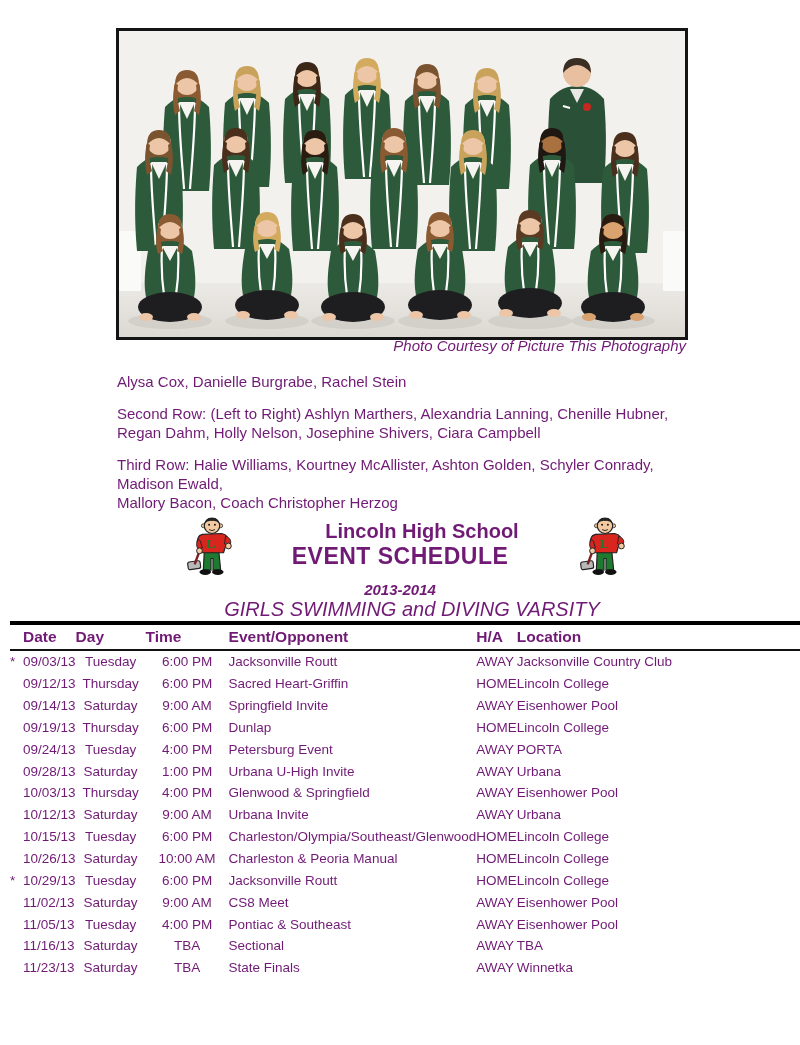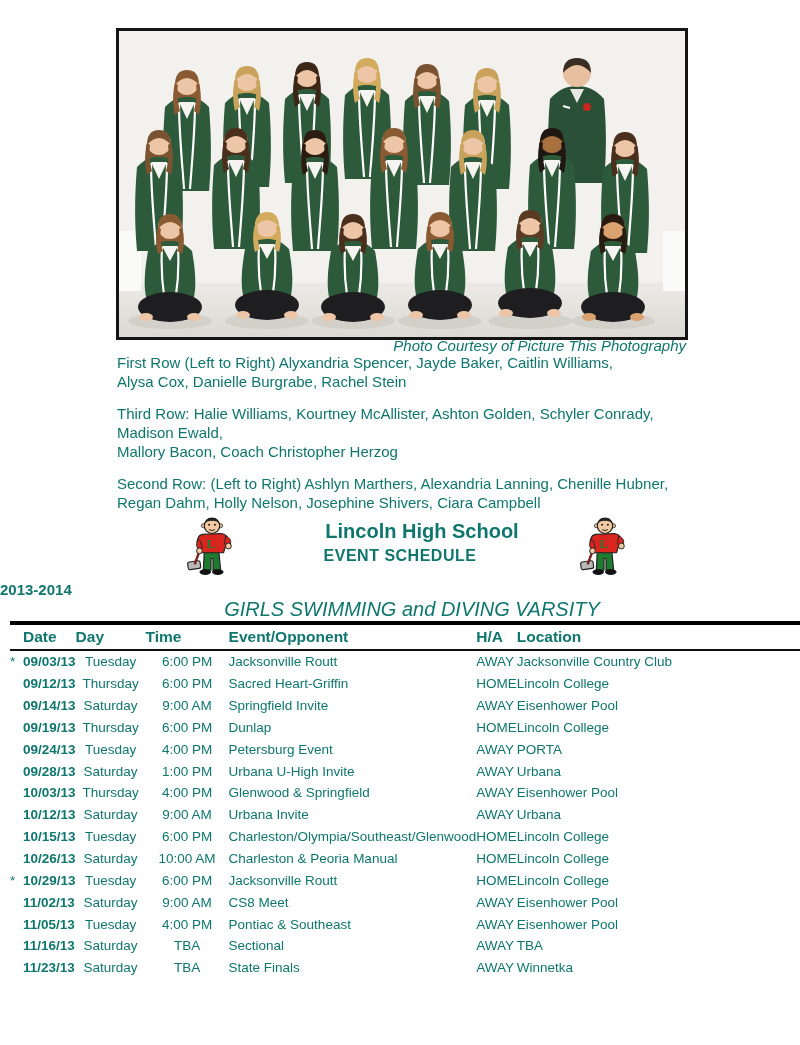--- a/index.html
+++ b/index.html
@@ -1,49 +1,49 @@
 <!DOCTYPE html>
 <html><head>
 <meta charset="utf-8">
 <style>
   html,body{margin:0;padding:0;background:#fff;}
   .page{position:relative;width:800px;height:1045px;background:#fff;
-        font-family:"Liberation Sans","DejaVu Sans",sans-serif;color:#0f766e;overflow:hidden;}
+        font-family:"Liberation Sans","DejaVu Sans",sans-serif;color:#701a75;overflow:hidden;}
 
   
   .photo{position:absolute;left:116px;top:28px;width:566px;height:306px;border:3px solid #141414;background:#f3f1ee;}
   .photo svg{display:block;}
 
   
   .caption{position:absolute;left:116px;top:337px;width:570px;text-align:right;
            font-style:italic;font-size:15px;line-height:17px;}
 
   
   .roster{position:absolute;left:117px;top:353px;width:600px;font-size:15px;line-height:19px;}
   .roster p{margin:0 0 13px 0;}
 
   
   .titles{position:absolute;left:0;top:519px;width:800px;text-align:center;}
   .school{font-size:20px;font-weight:bold;line-height:24px;padding-left:44px;}
-  .sched-title{font-size:16px;font-weight:bold;line-height:26px;letter-spacing:.5px;}
+  .sched-title{font-size:23px;font-weight:bold;line-height:26px;letter-spacing:.5px;}
   .mascot{position:absolute;top:516px;width:54px;height:60px;}
   .mascot.left{left:185px;}
   .mascot.right{left:578px;}
-  .season{position:absolute;left:0;top:581px;width:800px;
-          font-size:15px;font-weight:bold;}
+  .season{position:absolute;left:0;top:581px;width:800px;text-align:center;
+          font-size:15px;font-weight:bold;font-style:italic;}
   .subtitle{position:absolute;left:0;top:597px;width:800px;text-align:center;
             font-size:20px;font-style:italic;line-height:24px;padding-left:12px;}
 
   
   table.sched{position:absolute;left:10px;top:621px;width:795px;border-collapse:collapse;}
   table.sched th{font-size:15.5px;font-weight:bold;text-align:left;padding:0;height:24px;vertical-align:middle;}
   table.sched thead tr{border-top:4px solid #000;border-bottom:2px solid #111;}
   table.sched td{font-size:13.5px;padding:0;height:21.85px;vertical-align:middle;white-space:nowrap;}
   .c-note{padding-left:3px;font-size:15px;}
-  .c-date{padding-left:1px;font-size:14px;font-weight:bold;}
+  .c-date{padding-left:1px;font-size:14px;}
   .c-day{text-align:center;font-size:14px;}
   .c-time{text-align:center;font-size:14px;}
   .c-event{padding-left:4px;font-size:13.5px;}
   .c-ha{font-size:13px;margin-left:20px;}
   .c-location{font-size:13.5px;}
   th.h-date{padding-left:15px;}
   th.h-day{padding-left:6px;}
   th.h-time{padding-left:31px;}
   th.h-event{padding-left:4px;}
   th.h-ha{padding-left:0;}
@@ -131,23 +131,23 @@
       <use href="#gsit" transform="translate(234,196)" style="--hair:#4a2f1d"></use>
       <use href="#gsit" transform="translate(321,194)" style="--hair:#8a5a32"></use>
       <use href="#gsit" transform="translate(411,192)" style="--hair:#5a3a22"></use>
       <use href="#gsit" transform="translate(494,196)" style="--hair:#2a1b10;--skin:#d9a26f"></use>
     </svg>
   </div>
 
   <div class="caption">Photo Courtesy of Picture This Photography</div>
 
   <div class="roster">
-    <p><span>First Row (Left to Right) Alyxandria Spencer, Jayde Baker, Caitlin Williams,</span><br><span>Alysa Cox, Danielle Burgrabe, Rachel Stein</span></p>
+    <p><br><span>Alysa Cox, Danielle Burgrabe, Rachel Stein</span></p>
+    <p><span>Second Row: (Left to Right) Ashlyn Marthers, Alexandria Lanning, Chenille Hubner,</span><br><span>Regan Dahm, Holly Nelson, Josephine Shivers, Ciara Campbell</span></p>
     <p><span>Third Row:  Halie Williams, Kourtney McAllister, Ashton Golden, Schyler Conrady,</span><br><span>Madison Ewald,</span><br><span>Mallory Bacon, Coach Christopher Herzog</span></p>
-    <p><span>Second Row: (Left to Right) Ashlyn Marthers, Alexandria Lanning, Chenille Hubner,</span><br><span>Regan Dahm, Holly Nelson, Josephine Shivers, Ciara Campbell</span></p>
   </div>
 
   <svg class="mascot left" viewBox="0 0 56 62">
     <rect x="3" y="47" width="13" height="8" rx="2" fill="#b9b9b9" stroke="#222" stroke-width="1.2" transform="rotate(-8 9 51)"></rect>
     <path d="M10 50 L17 31" stroke="#7a2020" stroke-width="2.5"></path>
     <path d="M20 36 L19 56 L27 56 L27 44 L29 44 L29 56 L37 56 L35 36 Z" fill="#1d7a2f" stroke="#222" stroke-width="1.2"></path>
     <ellipse cx="21" cy="58" rx="6" ry="3" fill="#111"></ellipse>
       <ellipse cx="34" cy="58" rx="6" ry="3" fill="#111"></ellipse>
     <path d="M18 19 C14 20 12 24 13 30 L16 38 L40 38 L43 28 C46 22 43 19 38 18 Z" fill="#d8261f" stroke="#222" stroke-width="1.2"></path>
     <path d="M14 24 C11 28 12 32 14 35 L18 33 L16 26 Z" fill="#d8261f" stroke="#222" stroke-width="1"></path>

